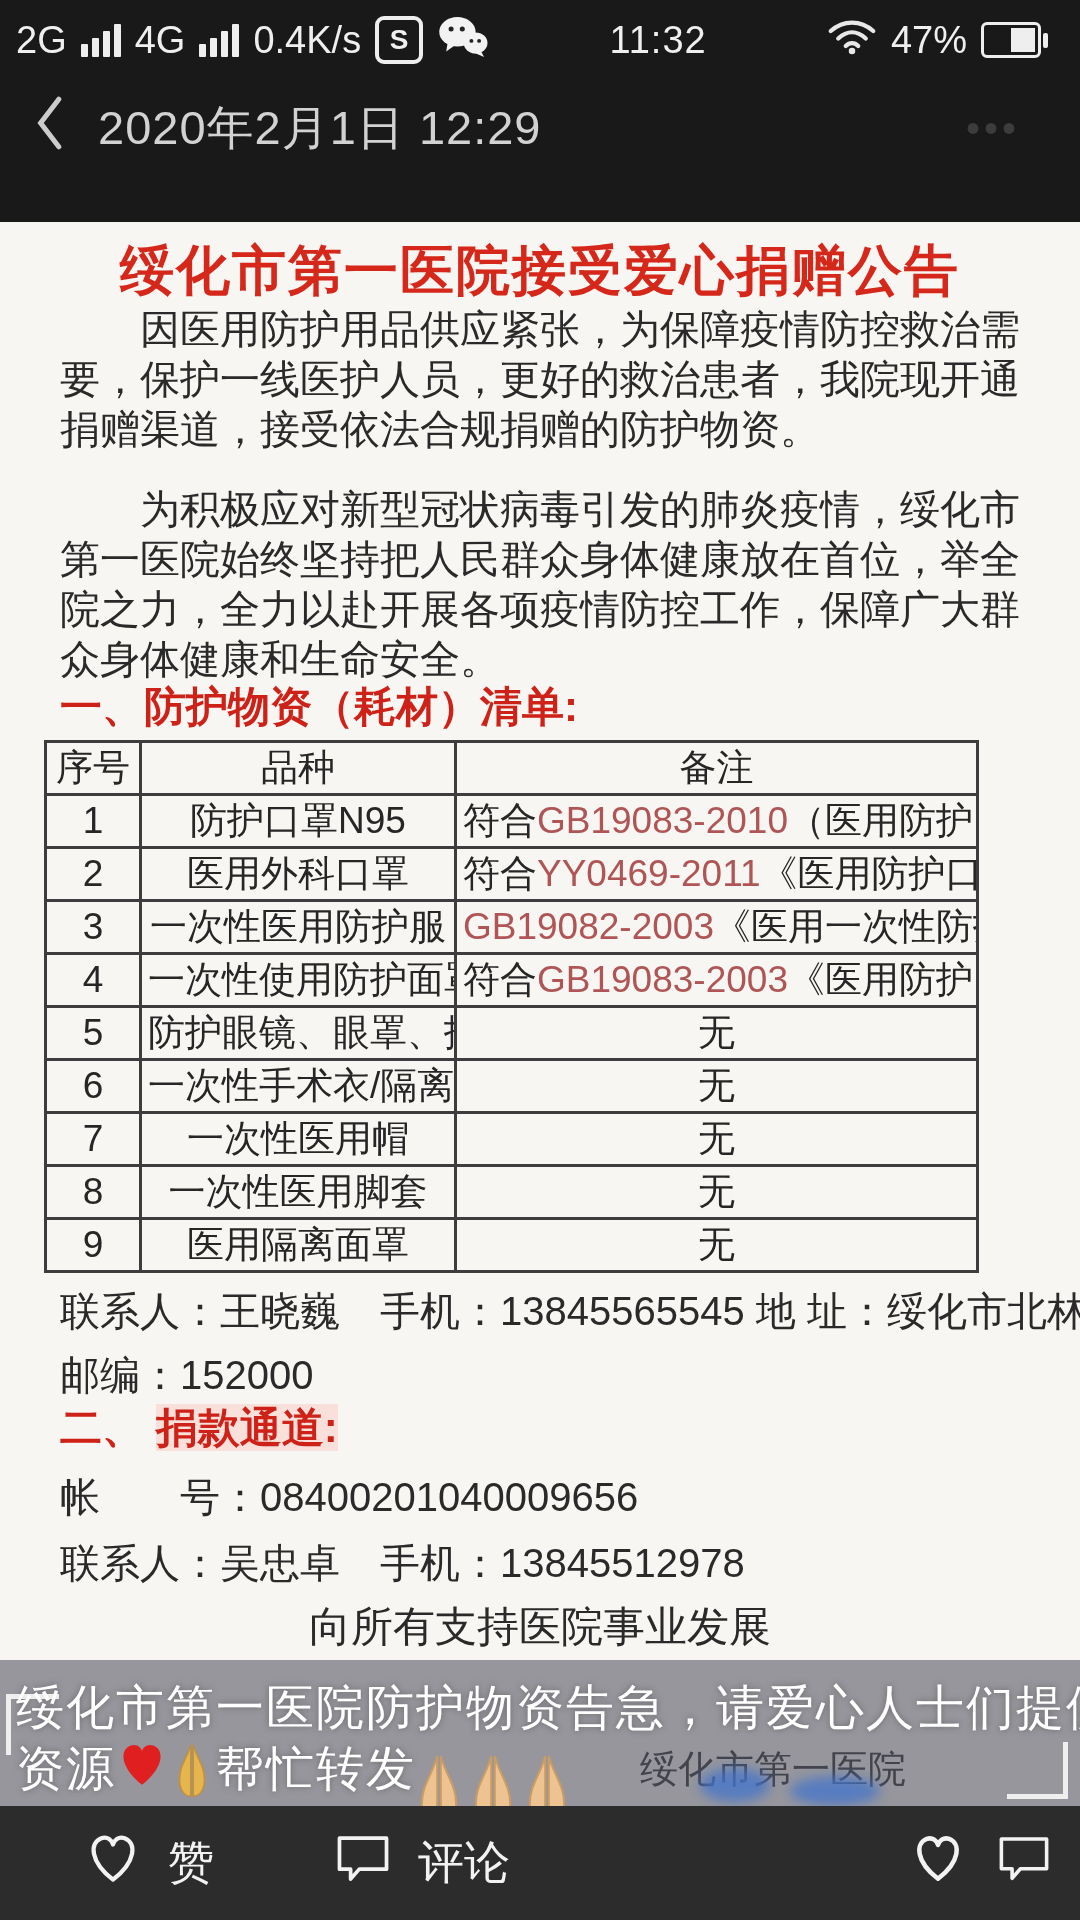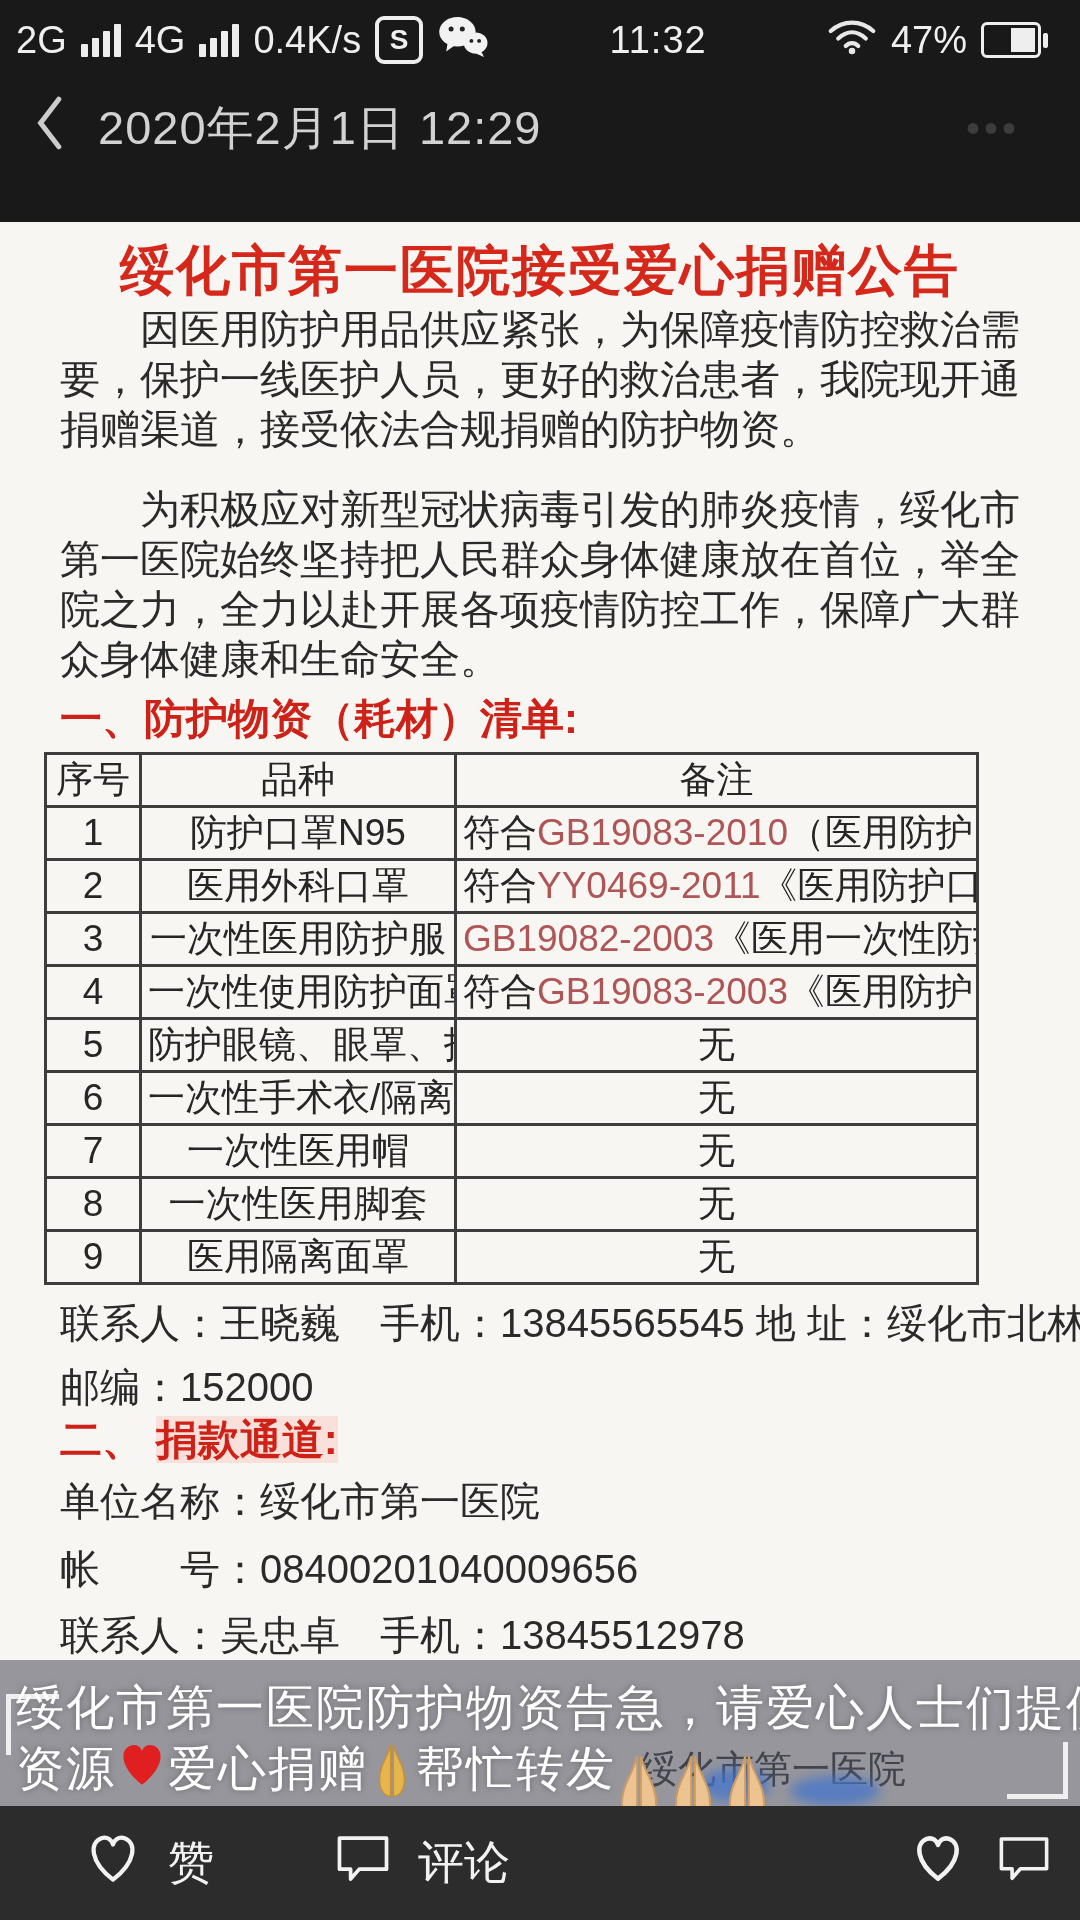--- a/index.html
+++ b/index.html
@@ -29,21 +29,21 @@
   .nav-title{margin-left:14px;letter-spacing:1px;}
   .more-btn{margin-left:auto;margin-right:60px;color:#3c3c3c;font-size:40px;letter-spacing:4px;}
 
   
   .doc{left:0;top:222px;width:1080px;height:1584px;background:#f8f6f3;color:#2a2a2a;
        box-sizing:border-box;padding:6px 60px 0 60px;overflow:hidden;}
   .doc-title{margin-top:8px;text-align:center;font-size:54px;font-weight:bold;
              color:#d5281b;letter-spacing:2px;line-height:68px;}
   .para{margin:0;font-size:40px;line-height:50px;text-indent:2em;text-align:justify;}
   .para1{margin-top:30px;}
-  .sec-head{margin-top:12px;font-size:42px;line-height:46px;font-weight:bold;color:#ce2117;}
+  .sec-head{font-size:42px;line-height:46px;font-weight:bold;color:#ce2117;}
   .sec-head .hl{background:rgba(255,90,80,0.14);}
 
   table.supplies{border-collapse:collapse;margin-top:10px;margin-left:-16px;width:935px;
                  font-size:37px;color:#262626;table-layout:fixed;}
   table.supplies th,table.supplies td{border:3px solid #3d3d3d;height:45px;padding:0 6px;
                  text-align:center;overflow:hidden;white-space:nowrap;font-weight:normal;}
   table.supplies col.c1{width:95px;} table.supplies col.c2{width:315px;}
   td.remark-left{text-align:left;}
   .code{color:#b05555;}
 
@@ -208,21 +208,20 @@
       <td>9</td>
       <td>医用隔离面罩</td>
       <td>无</td>
     </tr>
   </tbody>
     </table>
 
   <div class="info-line">联系人：王晓巍　手机：13845565545 地 址：绥化市北林区北林路90号</div>
   <div class="info-line" style="margin-top:20px;">邮编：152000</div>
   <div class="sec-head" style="margin-top:8px;"><span>二、 </span><span class="hl">捐款通道:</span></div>
-  <div class="info-line">单位名称：绥化市第一医院</div>
   <div class="info-line" style="margin-top:24px;">帐　　号：08400201040009656</div>
   <div class="info-line" style="margin-top:22px;">联系人：吴忠卓　手机：13845512978</div>
   <div class="thanks">
     <div>向所有支持医院事业发展</div>
     <div>支持国家疫情防控的单位和个人表示诚挚的盛谢！</div>
   </div>
 </div>
 
 <div class="abs overlay">
   <span class="watermark">绥化市第一医院</span>
@@ -233,21 +232,20 @@
 
   <div class="cap-line cap1">绥化市第一医院防护物资告急，请爱心人士们提供</div>
 
   <div class="cap-line cap2">
     <span>资源</span>
     <span class="emoji">
       <svg width="52" height="48" viewBox="0 0 32 30">
           <path d="M16 28 C2 17 2 6 9 3.5 C13 2.2 15.4 5 16 7 C16.6 5 19 2.2 23 3.5 C30 6 30 17 16 28 Z" fill="#e02020"></path>
         </svg>
     </span>
-    <span>爱心捐赠</span>
     <span class="emoji" style="transform:translateY(6px);">
       <svg width="48" height="56" viewBox="0 0 24 30">
         <path d="M11.3 1.5 C9.5 9 4.8 13 5.4 21.5 C5.8 26.5 8.3 29 11.3 29 Z" fill="#e7b54e" stroke="#c49137" stroke-width="0.8"></path>
         <path d="M12.7 1.5 C14.5 9 19.2 13 18.6 21.5 C18.2 26.5 15.7 29 12.7 29 Z" fill="#e7b54e" stroke="#c49137" stroke-width="0.8"></path>
       </svg>
     </span>
     <span>帮忙转发</span>
     <span class="pray-group">
       <svg width="62" height="82" viewBox="0 0 24 30">
         <path d="M11.3 1.5 C9.5 9 4.8 13 5.4 21.5 C5.8 26.5 8.3 29 11.3 29 Z" fill="#eec392" stroke="#cb9c63" stroke-width="0.8"></path>

